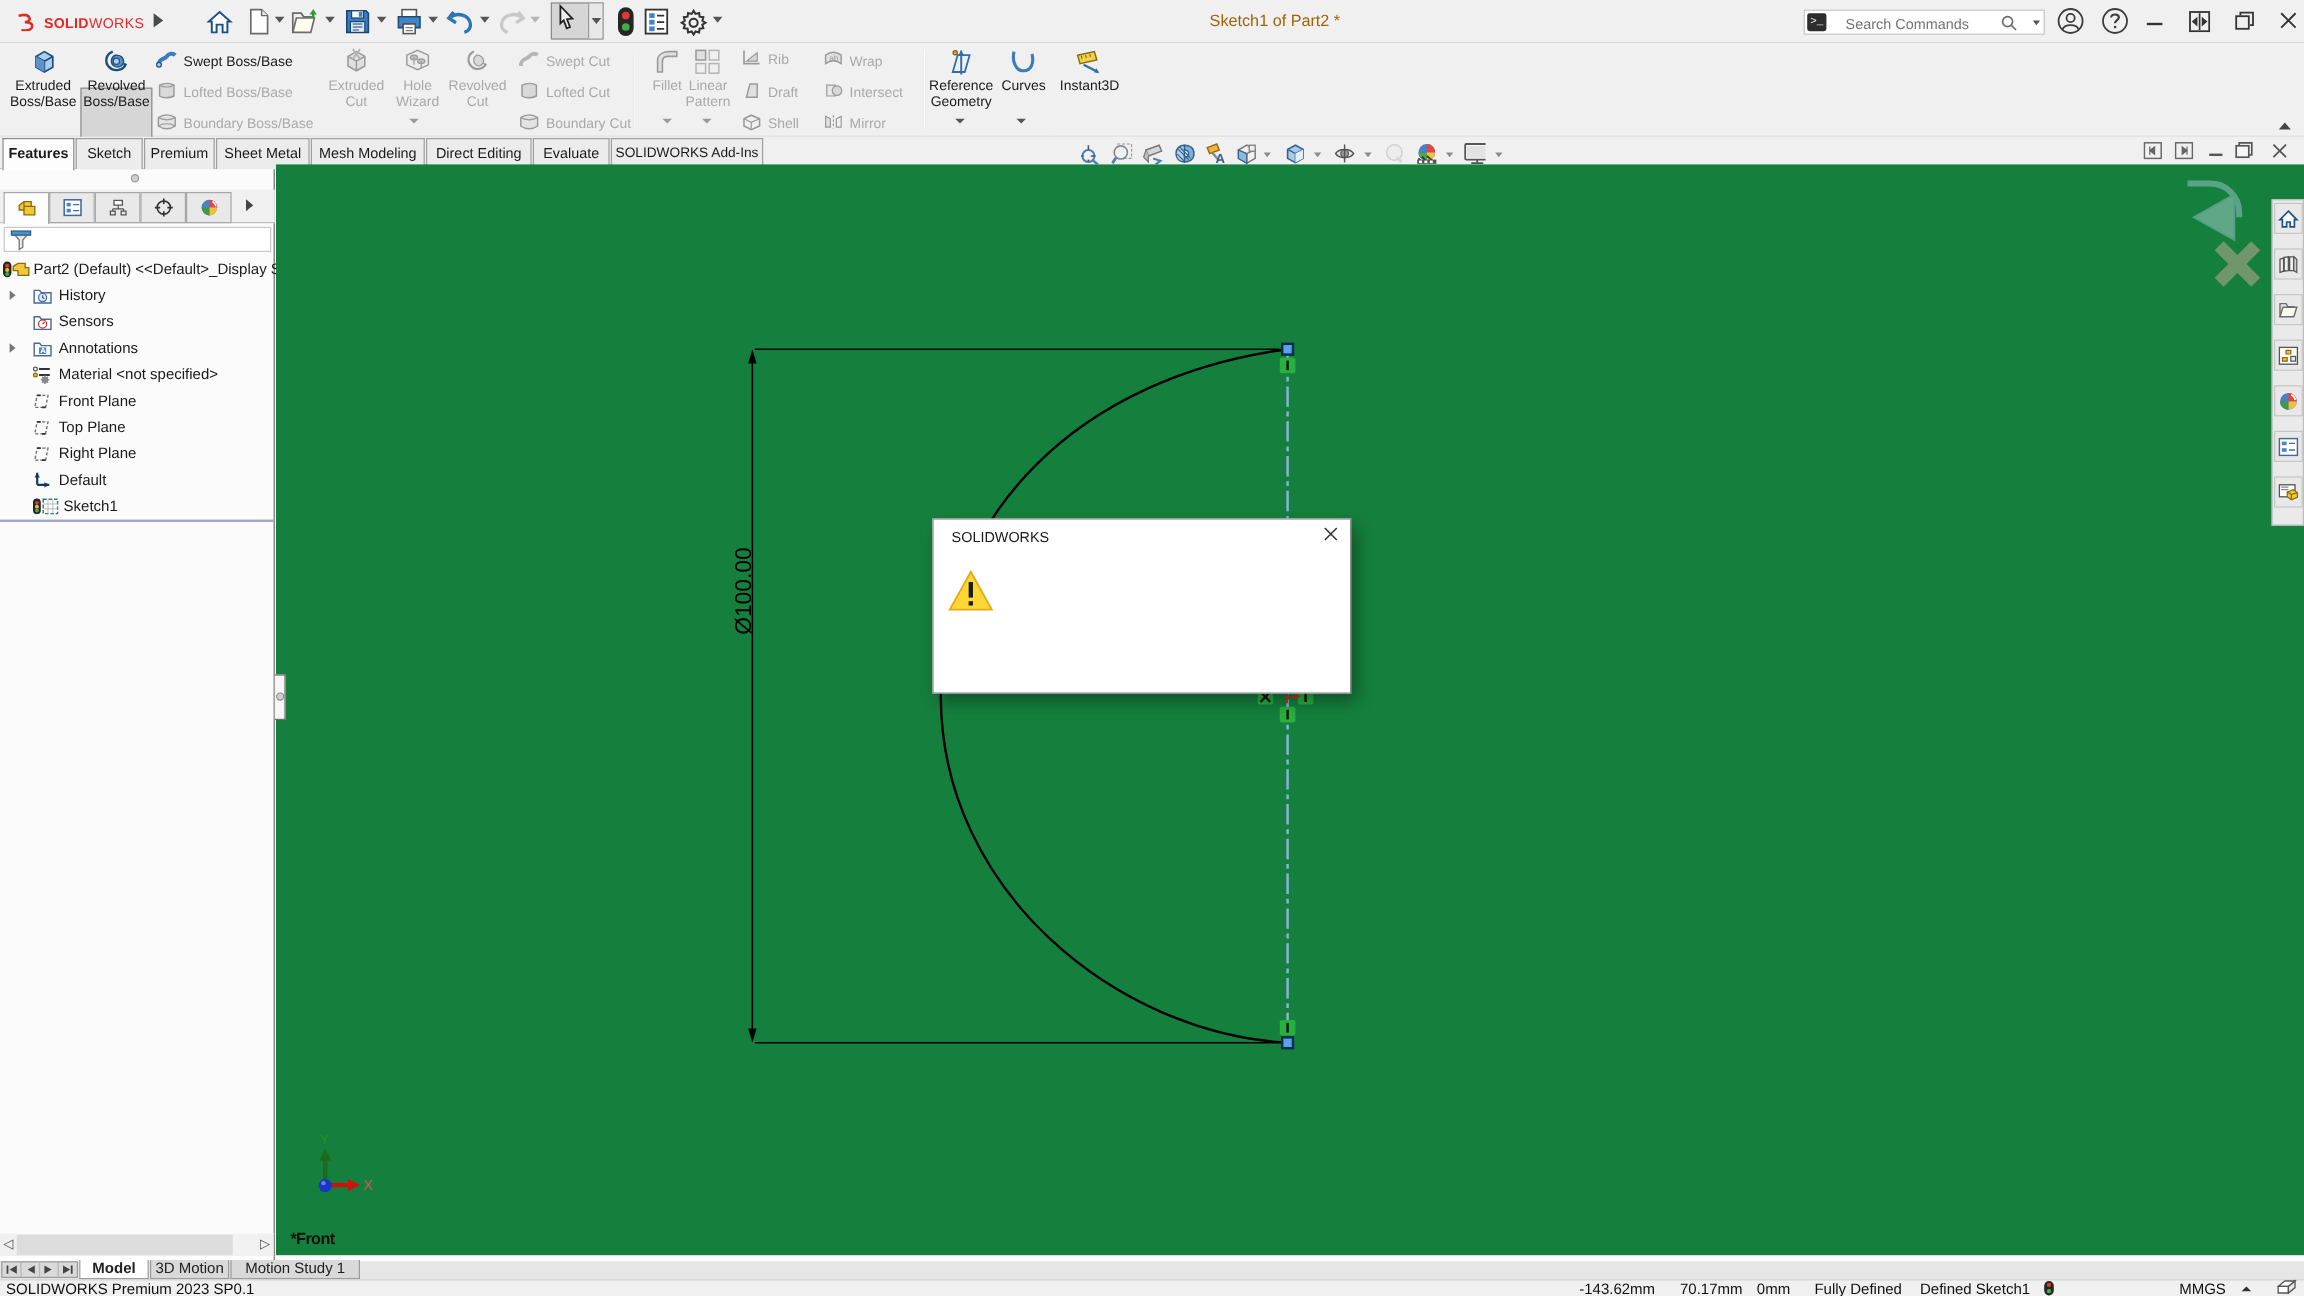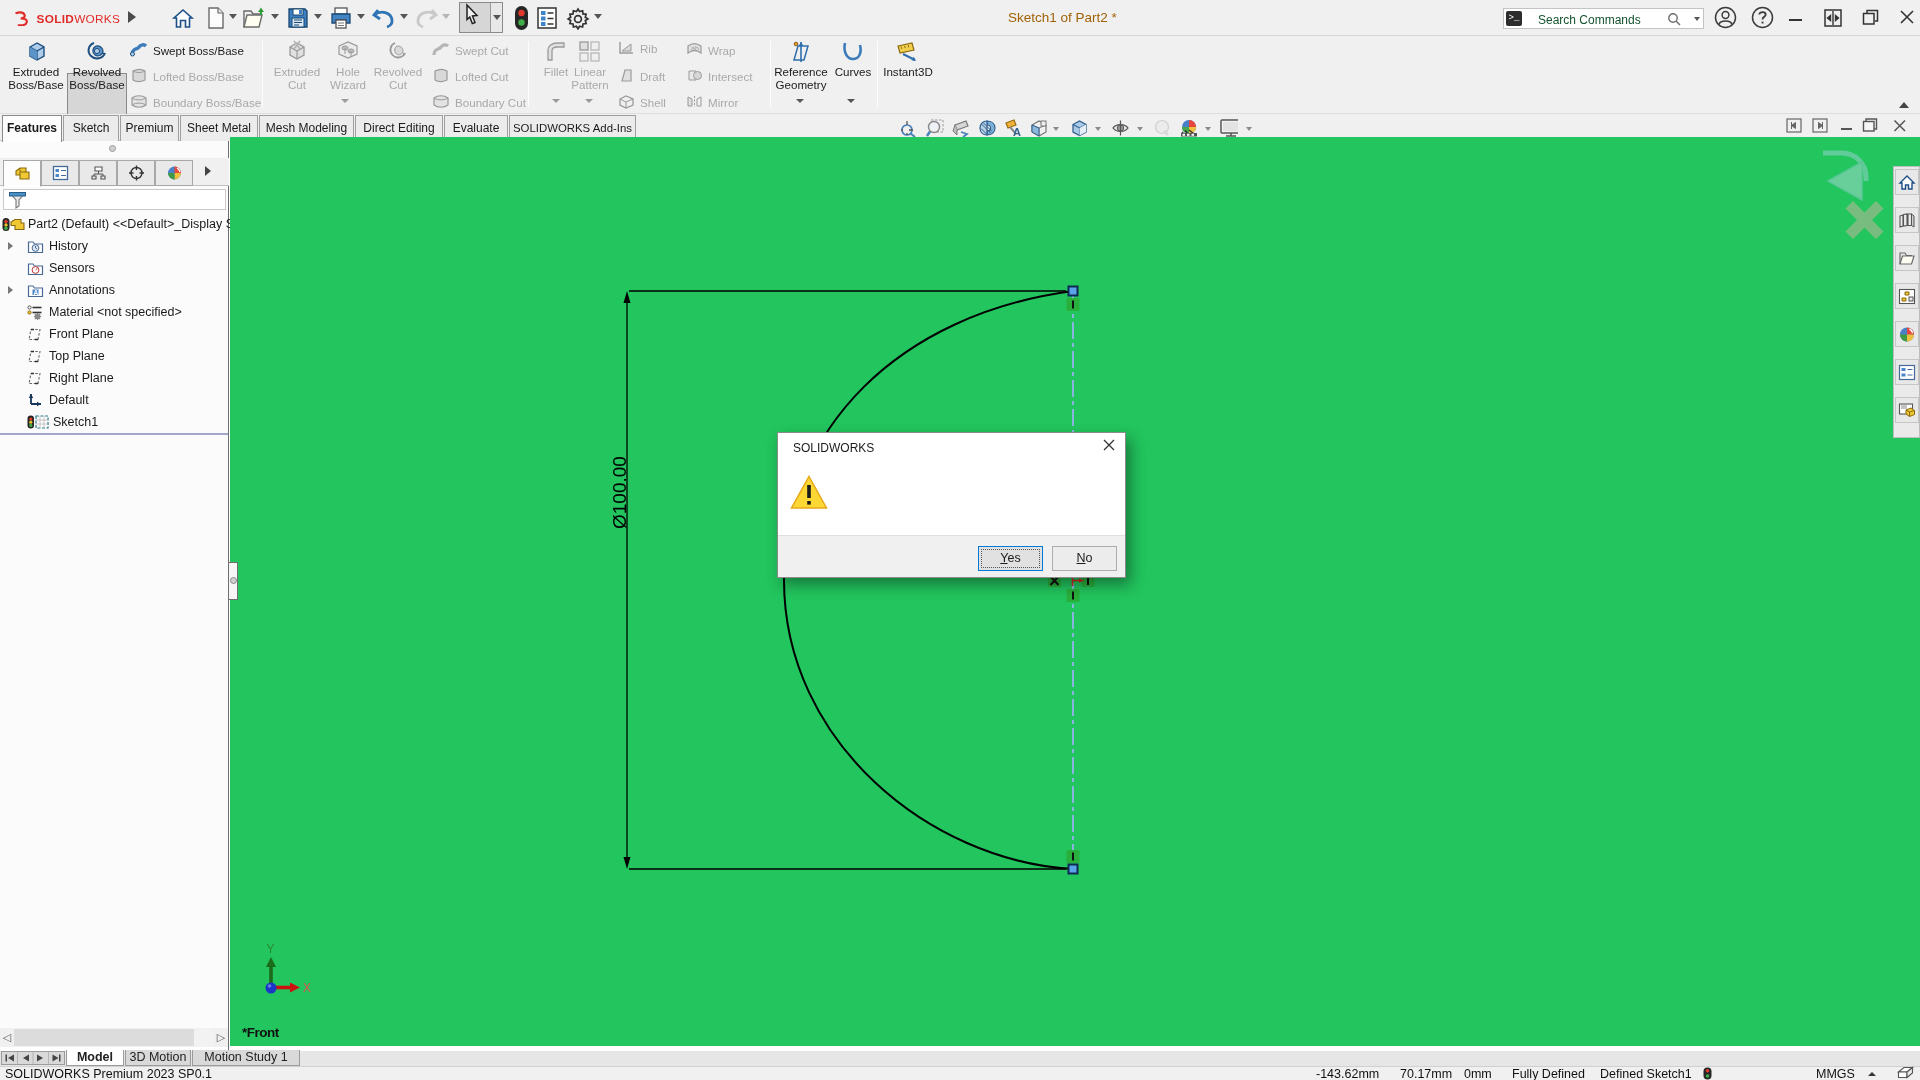--- a/index.html
+++ b/index.html
@@ -9,21 +9,21 @@
 #logo{position:absolute;left:13px;top:11px;font-size:11.8px;letter-spacing:.3px;color:#e12a27;white-space:nowrap}
 #logo b{font-weight:bold}
 .tbtn{position:absolute;top:3px;width:26px;height:30px;display:flex;align-items:center;justify-content:center}
 .drop{position:absolute;top:14px;width:0;height:0;border-left:4px solid transparent;border-right:4px solid transparent;border-top:5px solid #555}
 .dropg{border-top-color:#b5b5b5}
 #selbox{position:absolute;left:459px;top:2px;width:44px;height:31px;background:#d6d6d6;border:1px solid #8a8a8a}
 #selbox .sub{position:absolute;right:0;top:0;width:12px;height:29px;background:#e8e8e8;border-left:1px solid #9a9a9a}
 #apptitle{position:absolute;left:1008px;top:10px;font-size:13.5px;color:#a16207}
 #searchbox{position:absolute;left:1503px;top:8px;width:201px;height:21px;background:#fff;border:1px solid #c3c3c3}
 #searchbox .sicon{position:absolute;left:2px;top:2px;width:16px;height:15px;background:#2d2d2d;border-radius:2px;color:#fff;font-size:9px;font-family:"Liberation Mono",monospace;text-align:center;line-height:15px}
-#searchbox .ph{position:absolute;left:34px;top:4px;font-size:12px;color:#14532d}
+#searchbox .ph{position:absolute;left:34px;top:4px;font-size:12px;color:#737373}
 
 #ribbon{position:absolute;left:0;top:36px;width:1920px;height:78px;background:#f0f0f0;border-bottom:1px solid #dedede}
 .rsep{position:absolute;top:5px;width:1px;height:66px;background:#c9c9c9;border-right:1px solid #fdfdfd}
 .bigbtn{position:absolute;top:1px;height:76px;text-align:center;font-size:11.6px;line-height:12.8px}
 .bigbtn .bi{display:block;margin:3px auto 2px}
 .rrow{position:absolute;height:14px;font-size:11.6px;white-space:nowrap}
 .rrow svg{vertical-align:-2px;margin-right:5px}
 .gray{color:#a9a9a9}
 .dk{color:#1a1a1a}
 #revbtn{position:absolute;left:67px;top:37px;width:60px;height:76px;background:#d6d6d6;border:1px solid #8a8a8a}
@@ -39,21 +39,21 @@
 #leftpanel{position:absolute;left:0;top:141px;width:229px;height:887px;background:#fbfbfb;border-right:1px solid #6e6e6e}
 #lptabs{position:absolute;left:0;top:17px;width:229px;height:28px;background:#f0f0f0;border-bottom:1px solid #c0c0c0}
 .lptab{position:absolute;top:2px;width:38px;height:26px;background:#e9e9e9;border:1px solid #a8a8a8;display:flex;align-items:center;justify-content:center}
 .lptab.active{background:#fdfdfd;border-bottom-color:#fdfdfd;height:27px}
 #filterbox{position:absolute;left:3px;top:48px;width:223px;height:21px;background:#fff;border:1px solid #c9c9c9}
 .trow{position:absolute;left:0;height:22px;font-size:12.5px;white-space:nowrap;display:flex;align-items:center}
 .trow svg{flex:0 0 auto}
 .texp{position:absolute;width:0;height:0;border-top:4px solid transparent;border-bottom:4px solid transparent;border-left:5px solid #777}
 #treediv{position:absolute;left:0;top:292px;width:228px;height:2px;background:#a2a6c8}
 
-#gfx{position:absolute;left:230px;top:137px;width:1690px;height:909px;background:#22c55e}
+#gfx{position:absolute;left:230px;top:137px;width:1690px;height:909px;background:#15803d}
 #front{position:absolute;left:12px;top:888px;font-weight:bold;font-size:13.5px;letter-spacing:-0.5px;color:#111}
 
 #taskpane{position:absolute;left:1893px;top:166px;width:27px;height:272px;background:#eaeaea;border:1px solid #bdbdbd}
 .tpbtn{position:absolute;left:1px;width:24px;height:26px;background:#e8e8e8;border:1px solid #c6c6c6;display:flex;align-items:center;justify-content:center}
 
 #dlg{position:absolute;left:777px;top:432px;width:349px;height:146px;background:#fff;border:1px solid #8b8b8b;box-shadow:5px 7px 14px rgba(0,0,0,.38);z-index:50}
 #dlg .ttl{position:absolute;left:15px;top:8px;font-size:12px;color:#1a1a1a}
 #dlg .x{position:absolute;right:9px;top:5px;font-size:15px;color:#333}
 #dlg .msg{position:absolute;left:51px;top:46px;width:296px;font-size:12.5px;line-height:15.4px;color:#111}
 #dlg .strip{position:absolute;left:0;bottom:0;width:347px;height:42px;background:#f0f0f0;border-top:1px solid #dfdfdf}
@@ -655,24 +655,20 @@
 <div id="dlg">
  <div class="ttl">SOLIDWORKS</div>
  <div class="x"><svg width="14" height="14" viewBox="0 0 14 14">
         <path d="M2 2 L12 12 M12 2 L2 12" stroke="#333" stroke-width="1.3"></path>
       </svg></div>
  <svg class="abs" style="left:12px;top:42px" width="38" height="35" viewBox="0 0 38 35">
       <path d="M19 1.5 L36.5 33 H1.5 Z" fill="#fdd835" stroke="#e6a817" stroke-width="1.5"></path>
       <rect x="17.2" y="10" width="3.6" height="13" fill="#1a1a1a"></rect>
       <rect x="17.2" y="26" width="3.6" height="3.6" fill="#1a1a1a"></rect>
     </svg>
- <div class="strip">
-  <div class="wbtn def" style="left:200px"><u>Y</u>es</div>
-  <div class="wbtn" style="left:274px"><u>N</u>o</div>
- </div>
 </div>
 
 <div id="lpscroll">
  <div class="abs" style="left:0;top:0;width:14px;height:19px;background:#f0f0f0;color:#555;font-size:11px;text-align:center;line-height:18px">◁</div>
  <div class="abs" style="left:14px;top:1px;width:180px;height:17px;background:#dcdcdc"></div>
  <div class="abs" style="left:214px;top:0;width:14px;height:19px;background:#f0f0f0;color:#555;font-size:11px;text-align:center;line-height:18px">▷</div>
 </div>
 <div class="abs" style="left:0;top:1047px;width:229px;height:3px;background:#fff;border-right:1px solid #6e6e6e"></div>
 <div id="mtabs"></div>
 <div class="abs" style="left:1px;top:1051px;width:64px;height:14px;background:#d9d9d9;border:1px solid #9b9b9b;z-index:3">

